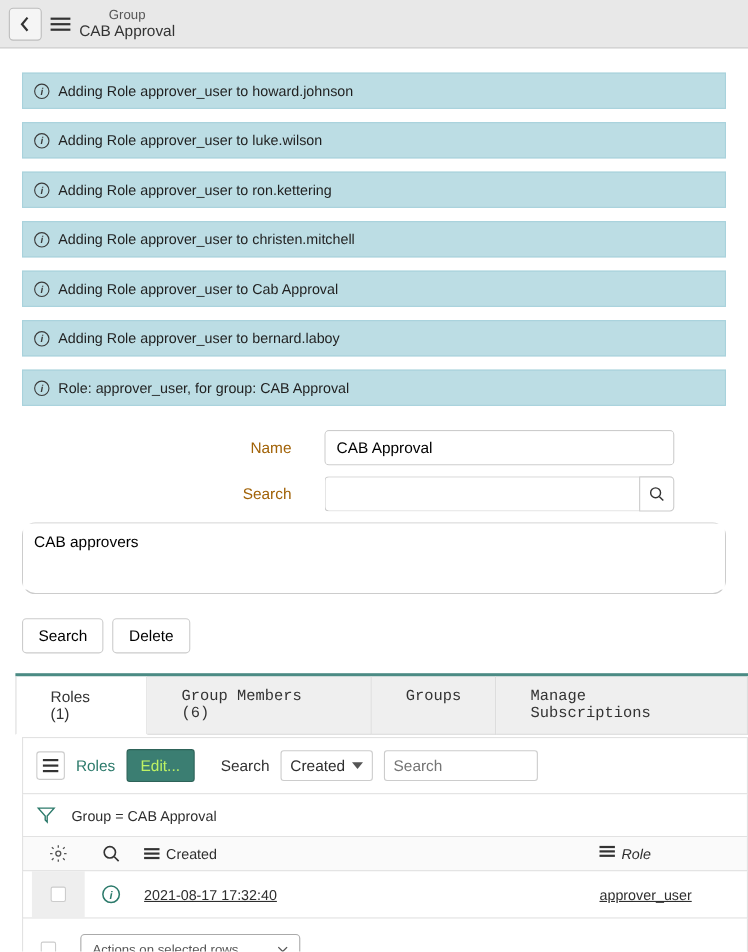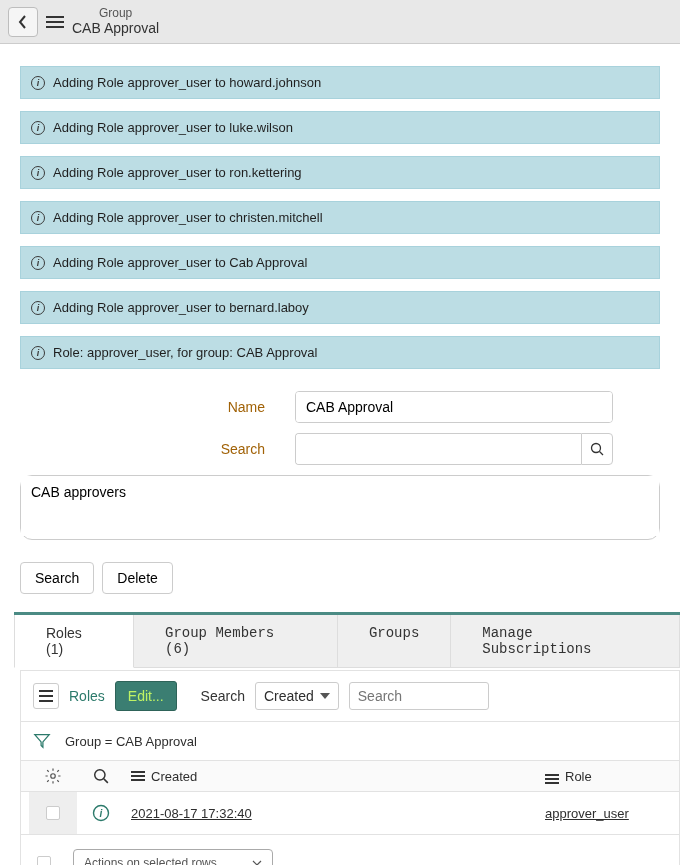--- a/index.html
+++ b/index.html
@@ -49,21 +49,21 @@
   .tri-down { width: 0; height: 0; border-left: 5px solid transparent; border-right: 5px solid transparent; border-top: 6px solid #555; }
   .search-input { border: 1px solid #ccc; border-radius: 3px; height: 28px; width: 140px; padding: 0 8px; font-size: 14px; }
 
   .filter-line { display: flex; align-items: center; gap: 14px; padding: 10px 12px; border: 1px solid #e2e2e2; border-top: none; }
   .funnel { width: 18px; height: 18px; color: #2c7a6b; }
 
   .col-head { display: flex; align-items: center; padding: 6px 8px; border: 1px solid #e2e2e2; border-top: none; background: #fafafa; }
   .col-head .col-gear { width: 48px; display:flex; justify-content:center; }
   .col-head .col-search { width: 48px; display:flex; justify-content:center; }
   .col-head .col-created { flex: 0 0 420px; display: flex; align-items: center; gap: 6px; padding-left: 6px;}
-  .col-head .col-role { flex: 1; display: flex; align-items: flex-end; gap: 6px; }
+  .col-head .col-role { flex: 1; display: flex; align-items: flex-start; gap: 6px; font-style: italic; }
 
   .row { display: flex; align-items: center; padding: 12px 8px; border: 1px solid #e2e2e2; border-top: none; }
   .row .c0 { width: 48px; display:flex; justify-content:center; background:#eee; align-self:stretch; align-items:center; margin:-12px 0; }
   .row .c1 { width: 48px; display:flex; justify-content:center; }
   .row .c2 { flex: 0 0 420px; padding-left: 6px; }
   .row .c3 { flex: 1; }
   .u { text-decoration: underline; color: #2e2e2e; cursor: pointer; }
 
   .footer-row { display: flex; align-items: center; gap: 14px; padding: 14px 8px; border: 1px solid #e2e2e2; border-top: none; }
   .footer-row .c0 { width: 30px; display:flex; justify-content:center;}

